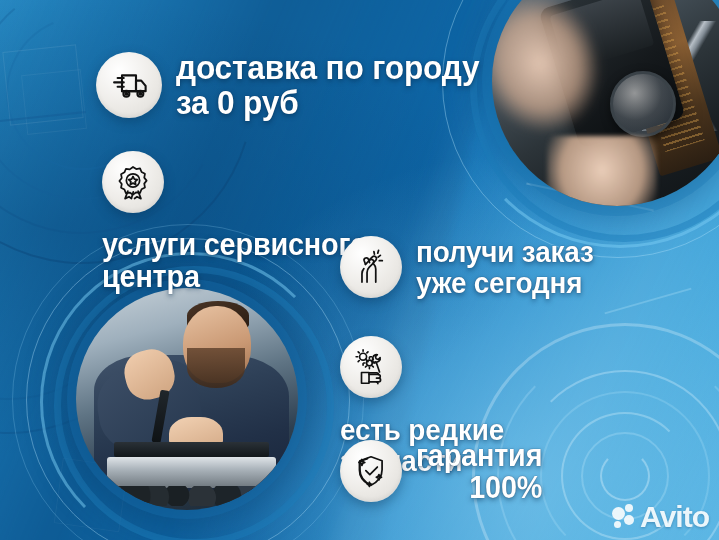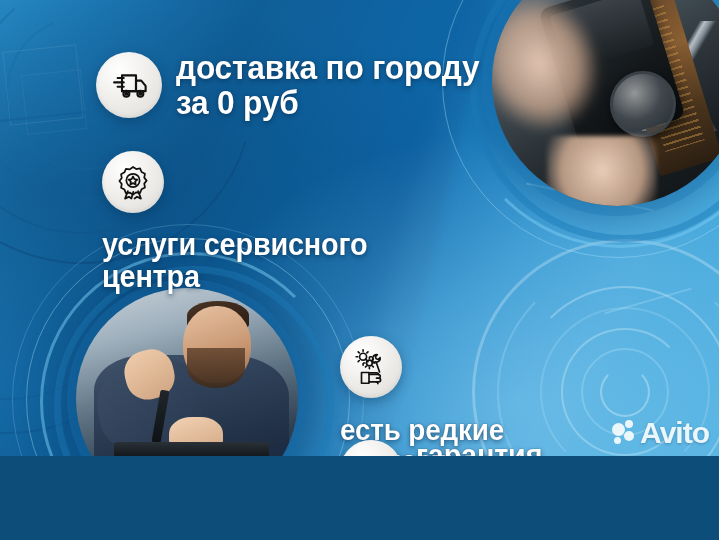--- a/index.html
+++ b/index.html
@@ -3,21 +3,21 @@
 <meta charset="utf-8">
 <title>Service Ad Banner</title>
 <style>
   html,body{margin:0;padding:0;background:#0d4d7a;}
   body{
     font-family:"Liberation Sans", sans-serif;
     -webkit-font-smoothing:antialiased;
   }
   #banner{
     position:relative;
-    width:719px;height:456px;
+    width:719px;height:540px;
     overflow:hidden;
     background:#1d84c4;
   }
 
   
   .bg-base{
     position:absolute;inset:0;
     background:
       linear-gradient(118deg,
         #2a8fc9 0%,
@@ -379,20 +379,34 @@
         <path d="M24 5l4.1 2.6 4.8-.7 1.9 4.5 4.3 2.3-.9 4.8 3 3.8-3 3.8.9 4.8-4.3 2.3-1.9 4.5-4.8-.7L24 40l-4.1-2.6-4.8.7-1.9-4.5-4.3-2.3.9-4.8-3-3.8 3-3.8-.9-4.8 4.3-2.3 1.9-4.5 4.8.7z"></path>
         <circle cx="24" cy="22" r="8.4"></circle>
         <path d="M24 17l1.7 3.4 3.8.5-2.8 2.6.7 3.7-3.4-1.8-3.4 1.8.7-3.7-2.8-2.6 3.8-.5z"></path>
         <path d="M17.5 35.5L14 45l5-2.4 3 2.2 2.4-8.4M30.5 35.5L34 45l-5-2.4-3 2.2"></path>
       </svg>
     </div>
     <div class="ftext">услуги сервисного
 центра</div>
   </div>
 
+  <div class="feature" id="f-today">
+    <div class="badge">
+      <svg width="38" height="38" viewBox="0 0 48 48" fill="none" stroke="#111" stroke-width="2.2" stroke-linecap="round" stroke-linejoin="round">
+        <path d="M19 43V31c0-3 1-5 2.6-6.6l5-5c1.2-1.2 1.2-3 0-4.2s-3-1.2-4.2 0L17 20.6"></path>
+        <path d="M17 20.6l-1.6-4.4c-.5-1.5.3-3.1 1.8-3.6 1.5-.5 3.1.3 3.6 1.8l1.4 4"></path>
+        <path d="M22.5 14.5l3.3-3.2c1.2-1.2 3-1.2 4.2 0s1.2 3 0 4.2l-3 3"></path>
+        <path d="M27.5 20.5c1.6 1.6 2.5 3.7 2.5 6v16.5"></path>
+        <path d="M15 26c-1.6 1.8-2.4 4-2.4 6.4V43"></path>
+        <path d="M33 11.5l2.8-2.2M34.5 16h3.8M32.5 6.5l1-3.4M28.3 7.8l-.6-3.3"></path>
+      </svg>
+    </div>
+    <div class="ftext">получи заказ
+уже сегодня</div>
+  </div>
 
   <div class="feature" id="f-parts">
     <div class="badge">
       <svg width="38" height="38" viewBox="0 0 48 48" fill="none" stroke="#111" stroke-width="2.1" stroke-linecap="round" stroke-linejoin="round">
         <circle cx="14" cy="11" r="4.4"></circle>
         <path d="M14 4.2v-2M14 19.8v2M7.2 11h-2M22.8 11h2M9.2 6.2L7.8 4.8M18.8 6.2l1.4-1.4M9.2 15.8l-1.4 1.4M18.8 15.8l1.4 1.4"></path>
         <circle cx="22" cy="19" r="3.6"></circle>
         <path d="M22 13.4v-1.6M22 24.6v1.6M16.4 19h-1.6M27.6 19h1.6M18.1 15.1l-1.1-1.1M25.9 15.1l1.1-1.1M18.1 22.9l-1.1 1.1M25.9 22.9l1.1 1.1"></path>
         <path d="M32 8.5a4.6 4.6 0 00-5.4 6.3l-1.2 1.2 2.6 2.6 1.2-1.2a4.6 4.6 0 006.3-5.4l-2.5 2.5-2.5-.9-.9-2.5z"></path>
         <path d="M30.8 18.6l4 11.6"></path>

